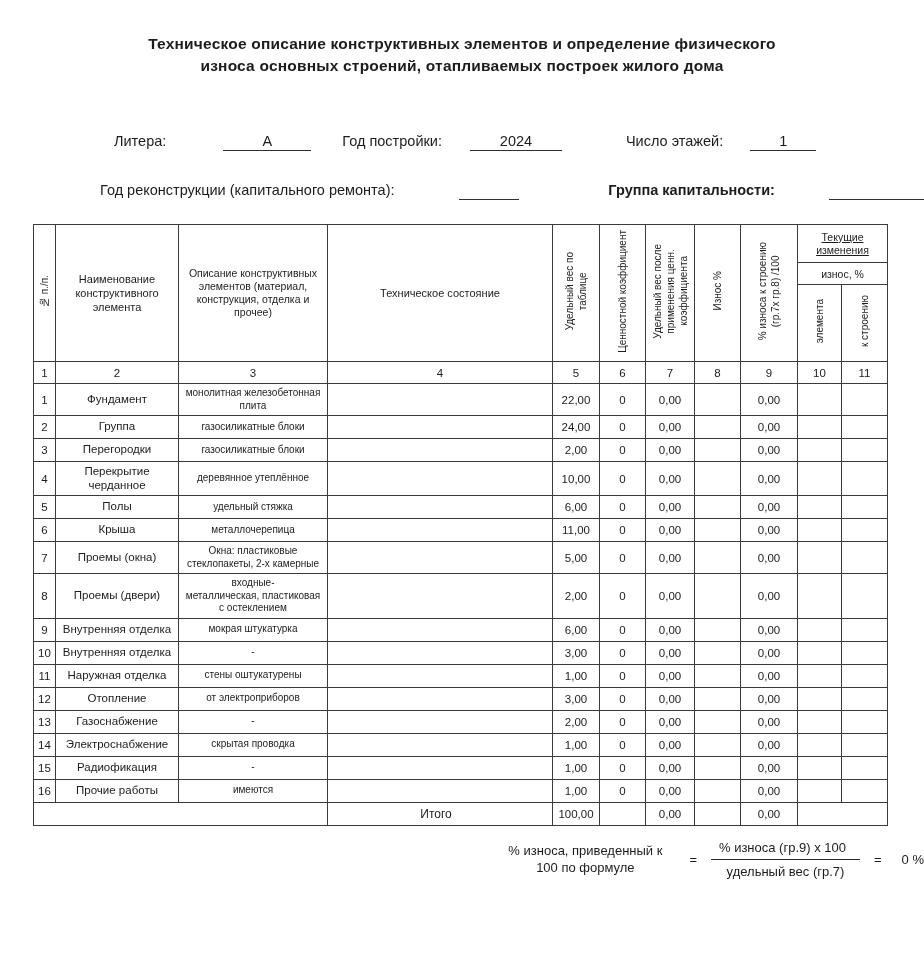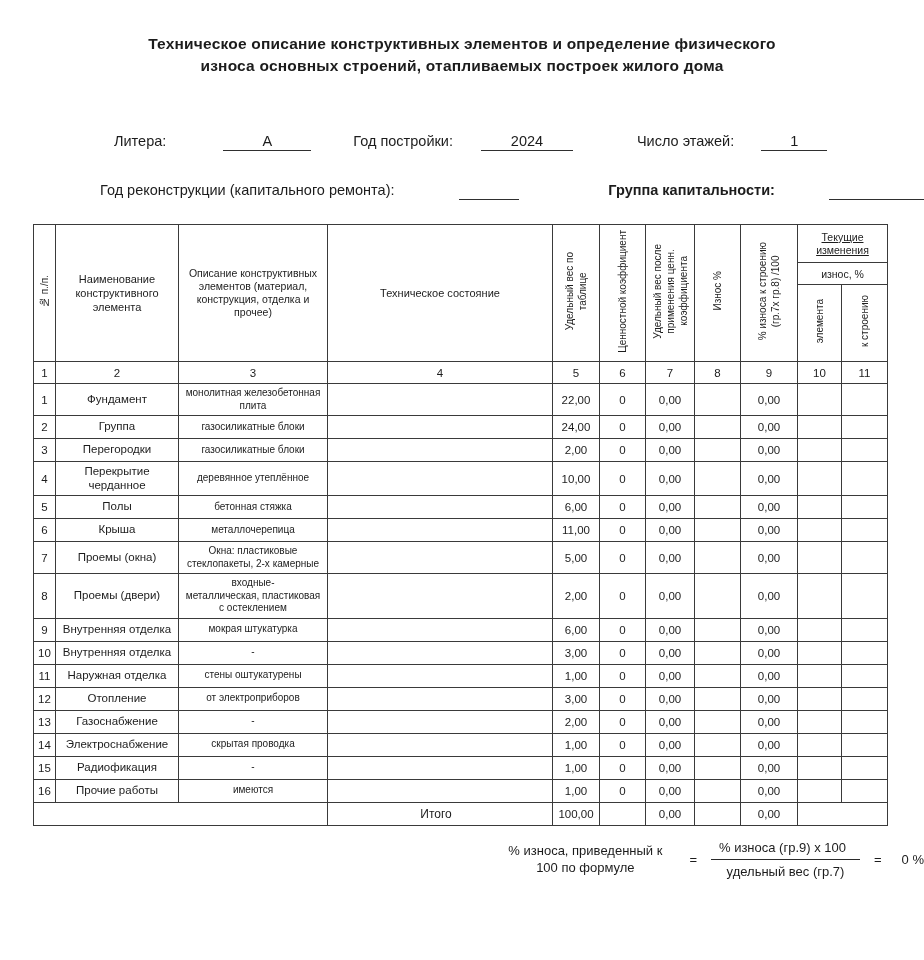--- a/index.html
+++ b/index.html
@@ -34,21 +34,21 @@
     text-align: center;
     font-size: 14.5px;
     padding-bottom: 1px;
     min-height: 17px;
   }
   .w85 { width: 88px; margin-left: 57px; }
   .w90 { width: 92px; margin-left: 28px; }
   .w65 { width: 66px; margin-left: 27px; }
   .w60 { width: 62px; margin-left: 23px; }
   .w95 { width: 97px; margin-left: 13px; }
-  .gap1 { margin-left: 42px; }
+  .gap1 { margin-left: 31px; }
   .gap2 { margin-left: 64px; }
   .gap3 { margin-left: 48px; font-weight: bold; }
 
   
   table.main {
     border-collapse: collapse;
     margin: 24px 0 0 33px;
     table-layout: fixed;
   }
   table.main th, table.main td {
@@ -255,21 +255,21 @@
           <td class="c-val">0</td>
           <td class="c-val">0,00</td>
           <td class="c-val"></td>
           <td class="c-val">0,00</td>
           <td class="c-val"></td>
           <td class="c-val"></td>
         </tr>
         <tr>
           <td class="c-num">5</td>
           <td class="c-name">Полы</td>
-          <td class="c-desc">бетонная стяжка</td>
+          <td class="c-desc">удельный стяжка</td>
           <td class="c-cond"></td>
           <td class="c-val">6,00</td>
           <td class="c-val">0</td>
           <td class="c-val">0,00</td>
           <td class="c-val"></td>
           <td class="c-val">0,00</td>
           <td class="c-val"></td>
           <td class="c-val"></td>
         </tr>
         <tr>

